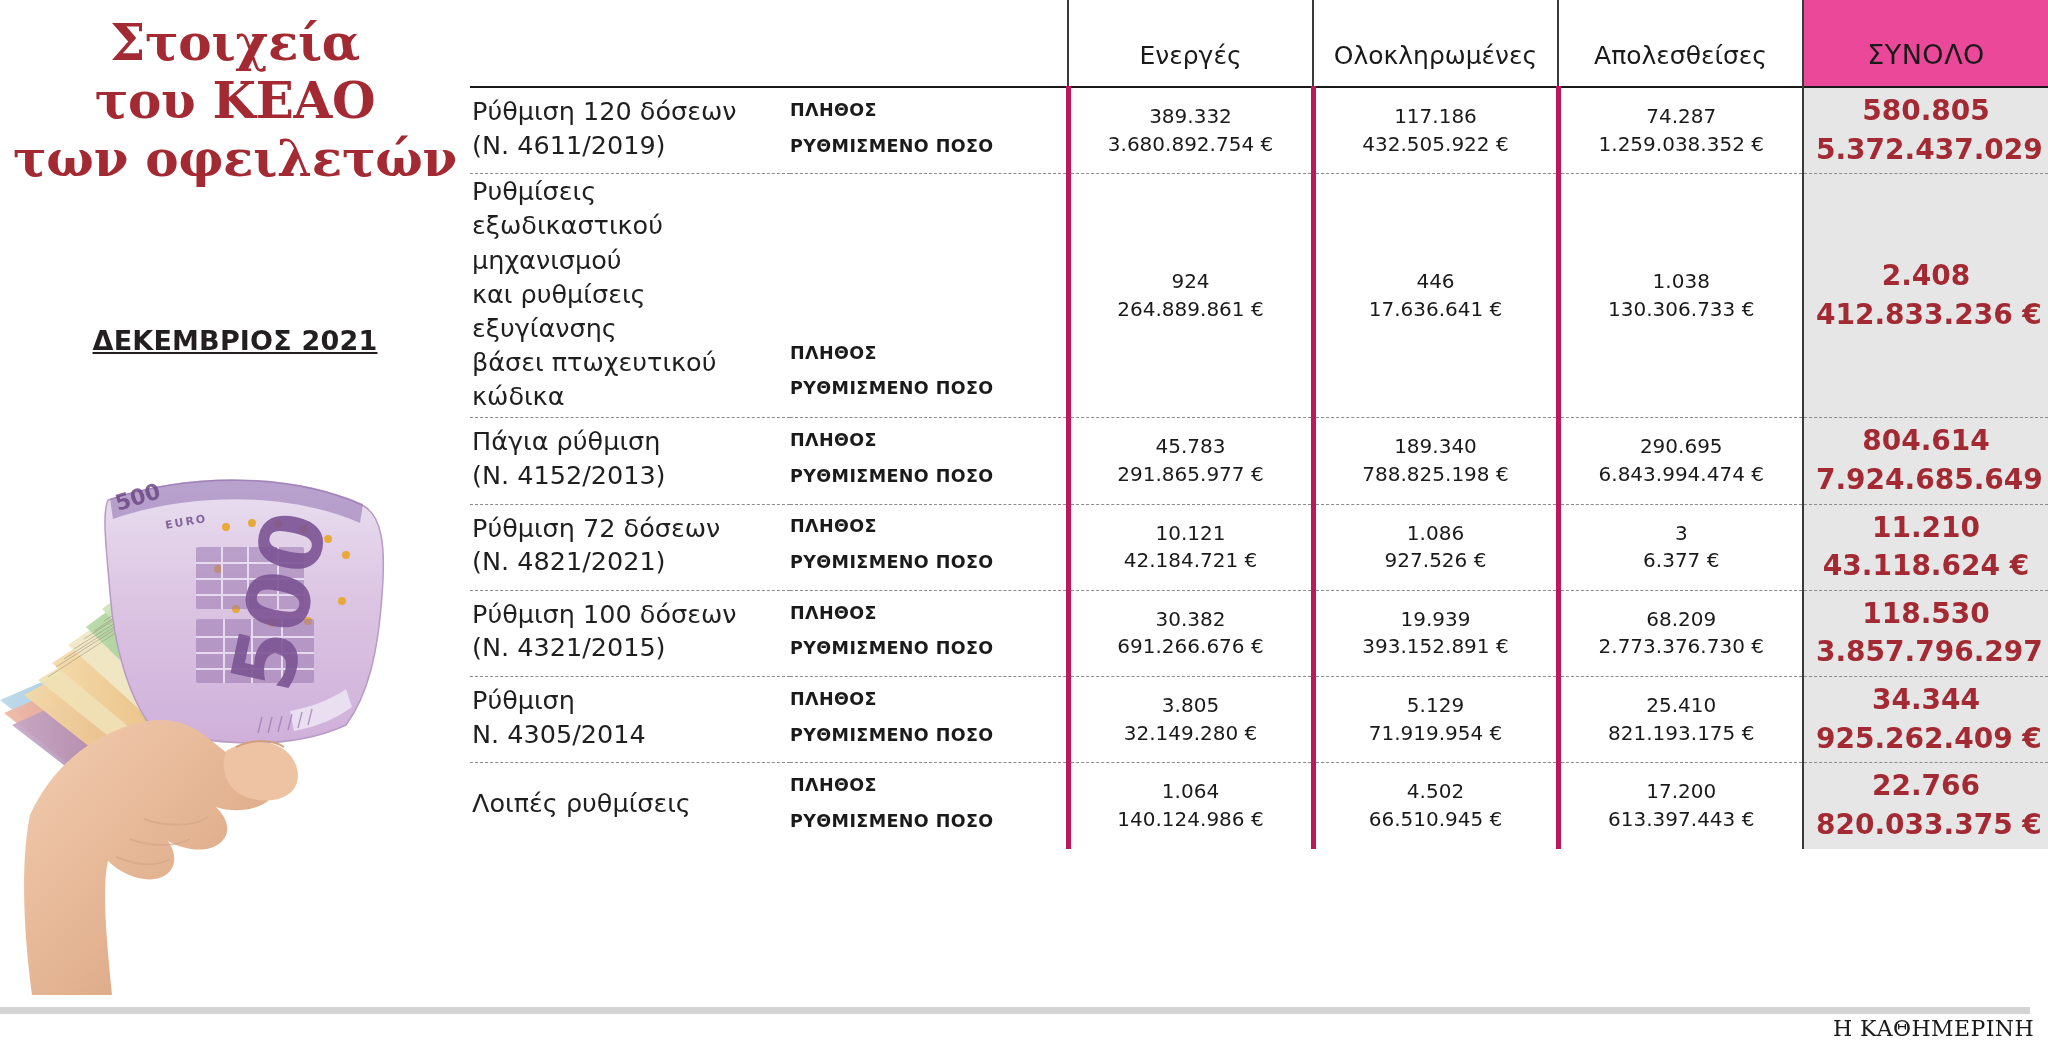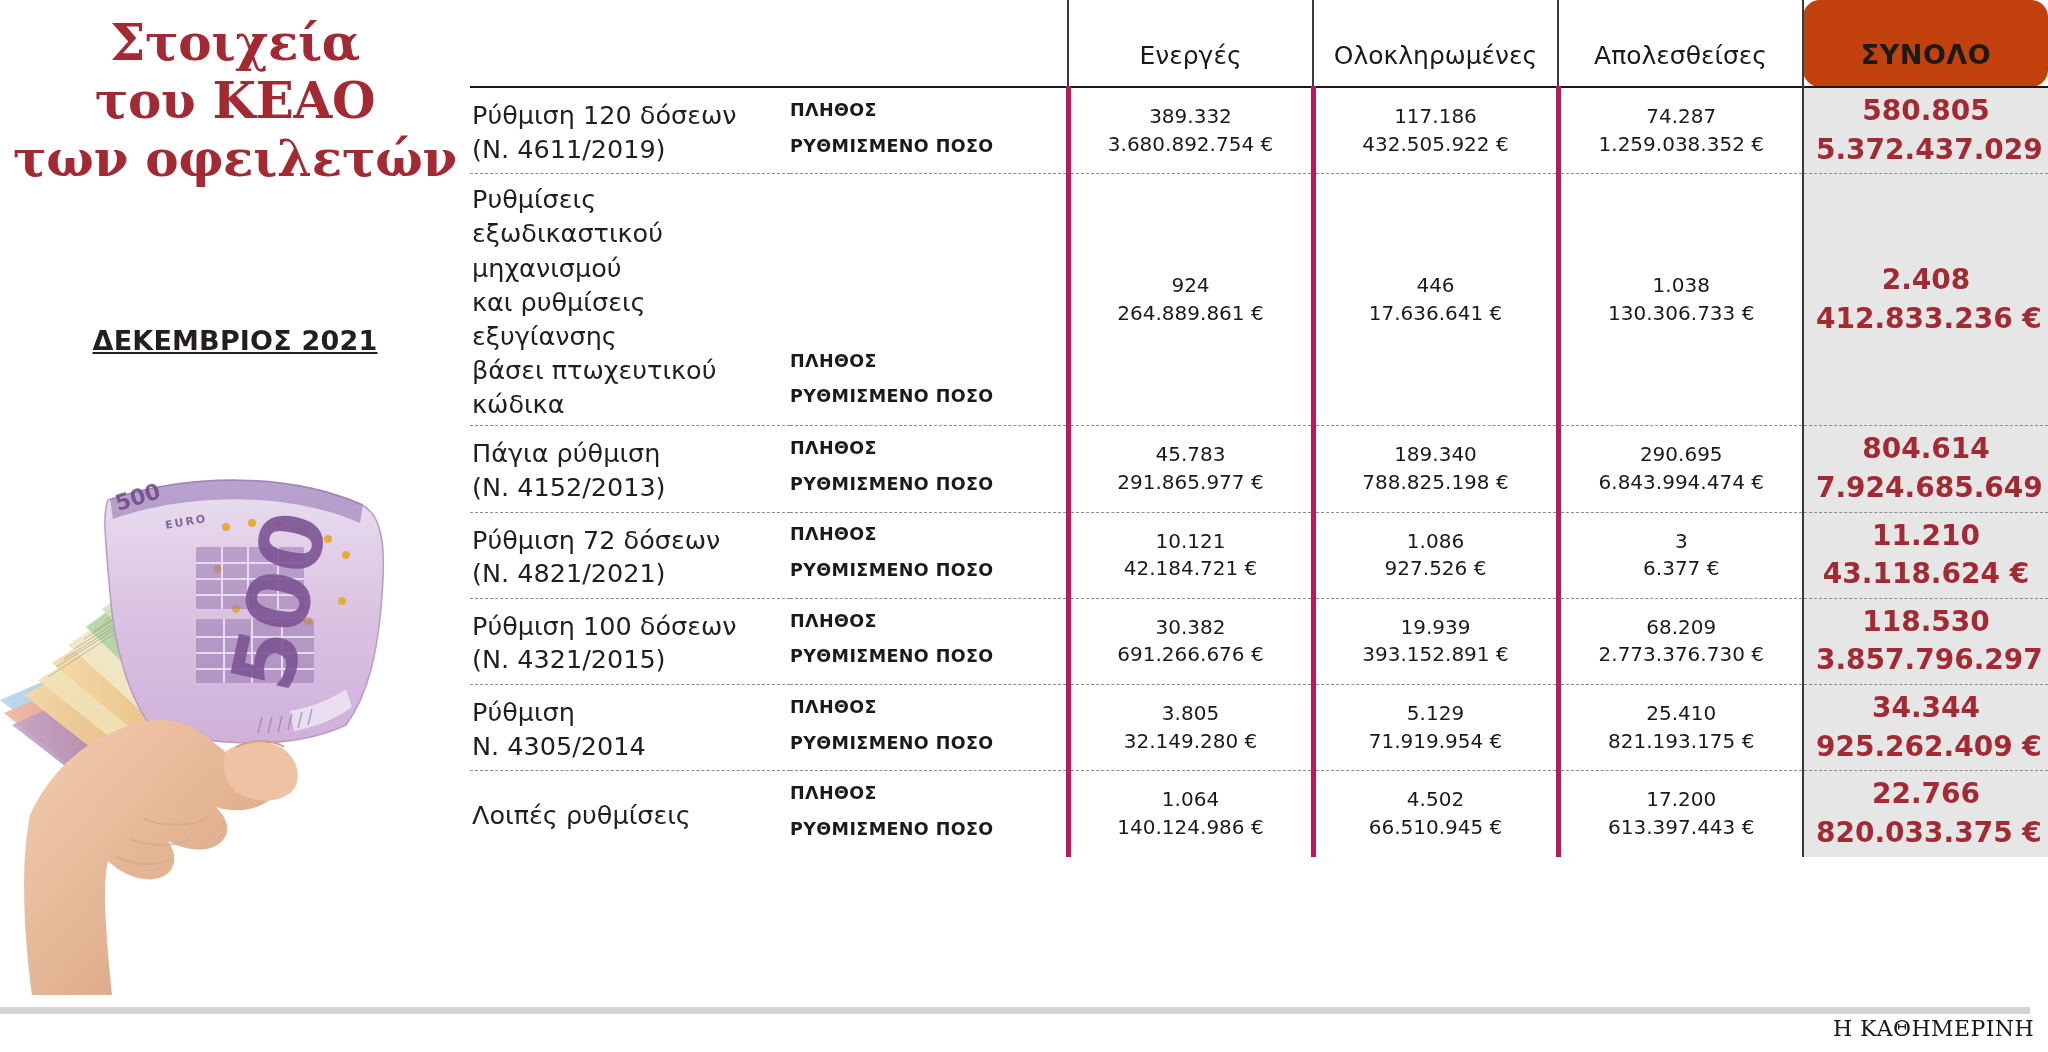--- a/index.html
+++ b/index.html
@@ -94,45 +94,43 @@
 
   thead th {
     padding: 0 0 16px 0;
     vertical-align: bottom;
     font-weight: normal;
     font-size: 25px;
     color: #1a1a1a;
     font-family: "DejaVu Sans", sans-serif;
     text-align: center;
     height: 70px;
-    border-radius: 17px;
   }
   thead th.th-blank { border: none; }
   thead th.th-col {
     border-left: 2px solid #3a3a3a;
   }
   thead th.th-total {
     border-left: 2px solid #3a3a3a;
-    background: #c2410c;
+    background: #ec4899;
     font-size: 27px;
     letter-spacing: 0.5px;
-    font-weight: bold;
   }
 
   tbody td {
     vertical-align: middle;
     font-family: "DejaVu Sans", sans-serif;
     color: #1a1a1a;
   }
 
   td.label {
     font-size: 25.5px;
     line-height: 1.32;
     color: #1f1f1f;
-    padding: 8px 6px 4px 2px;
+    padding: 0 6px 4px 2px;
     text-align: left;
     border-top: 1px dashed #8c8c8c;
   }
   td.tag {
     font-size: 17.5px;
     font-weight: bold;
     letter-spacing: 0.4px;
     text-align: left;
     padding: 0 18px 4px 0;
     line-height: 1.9;

